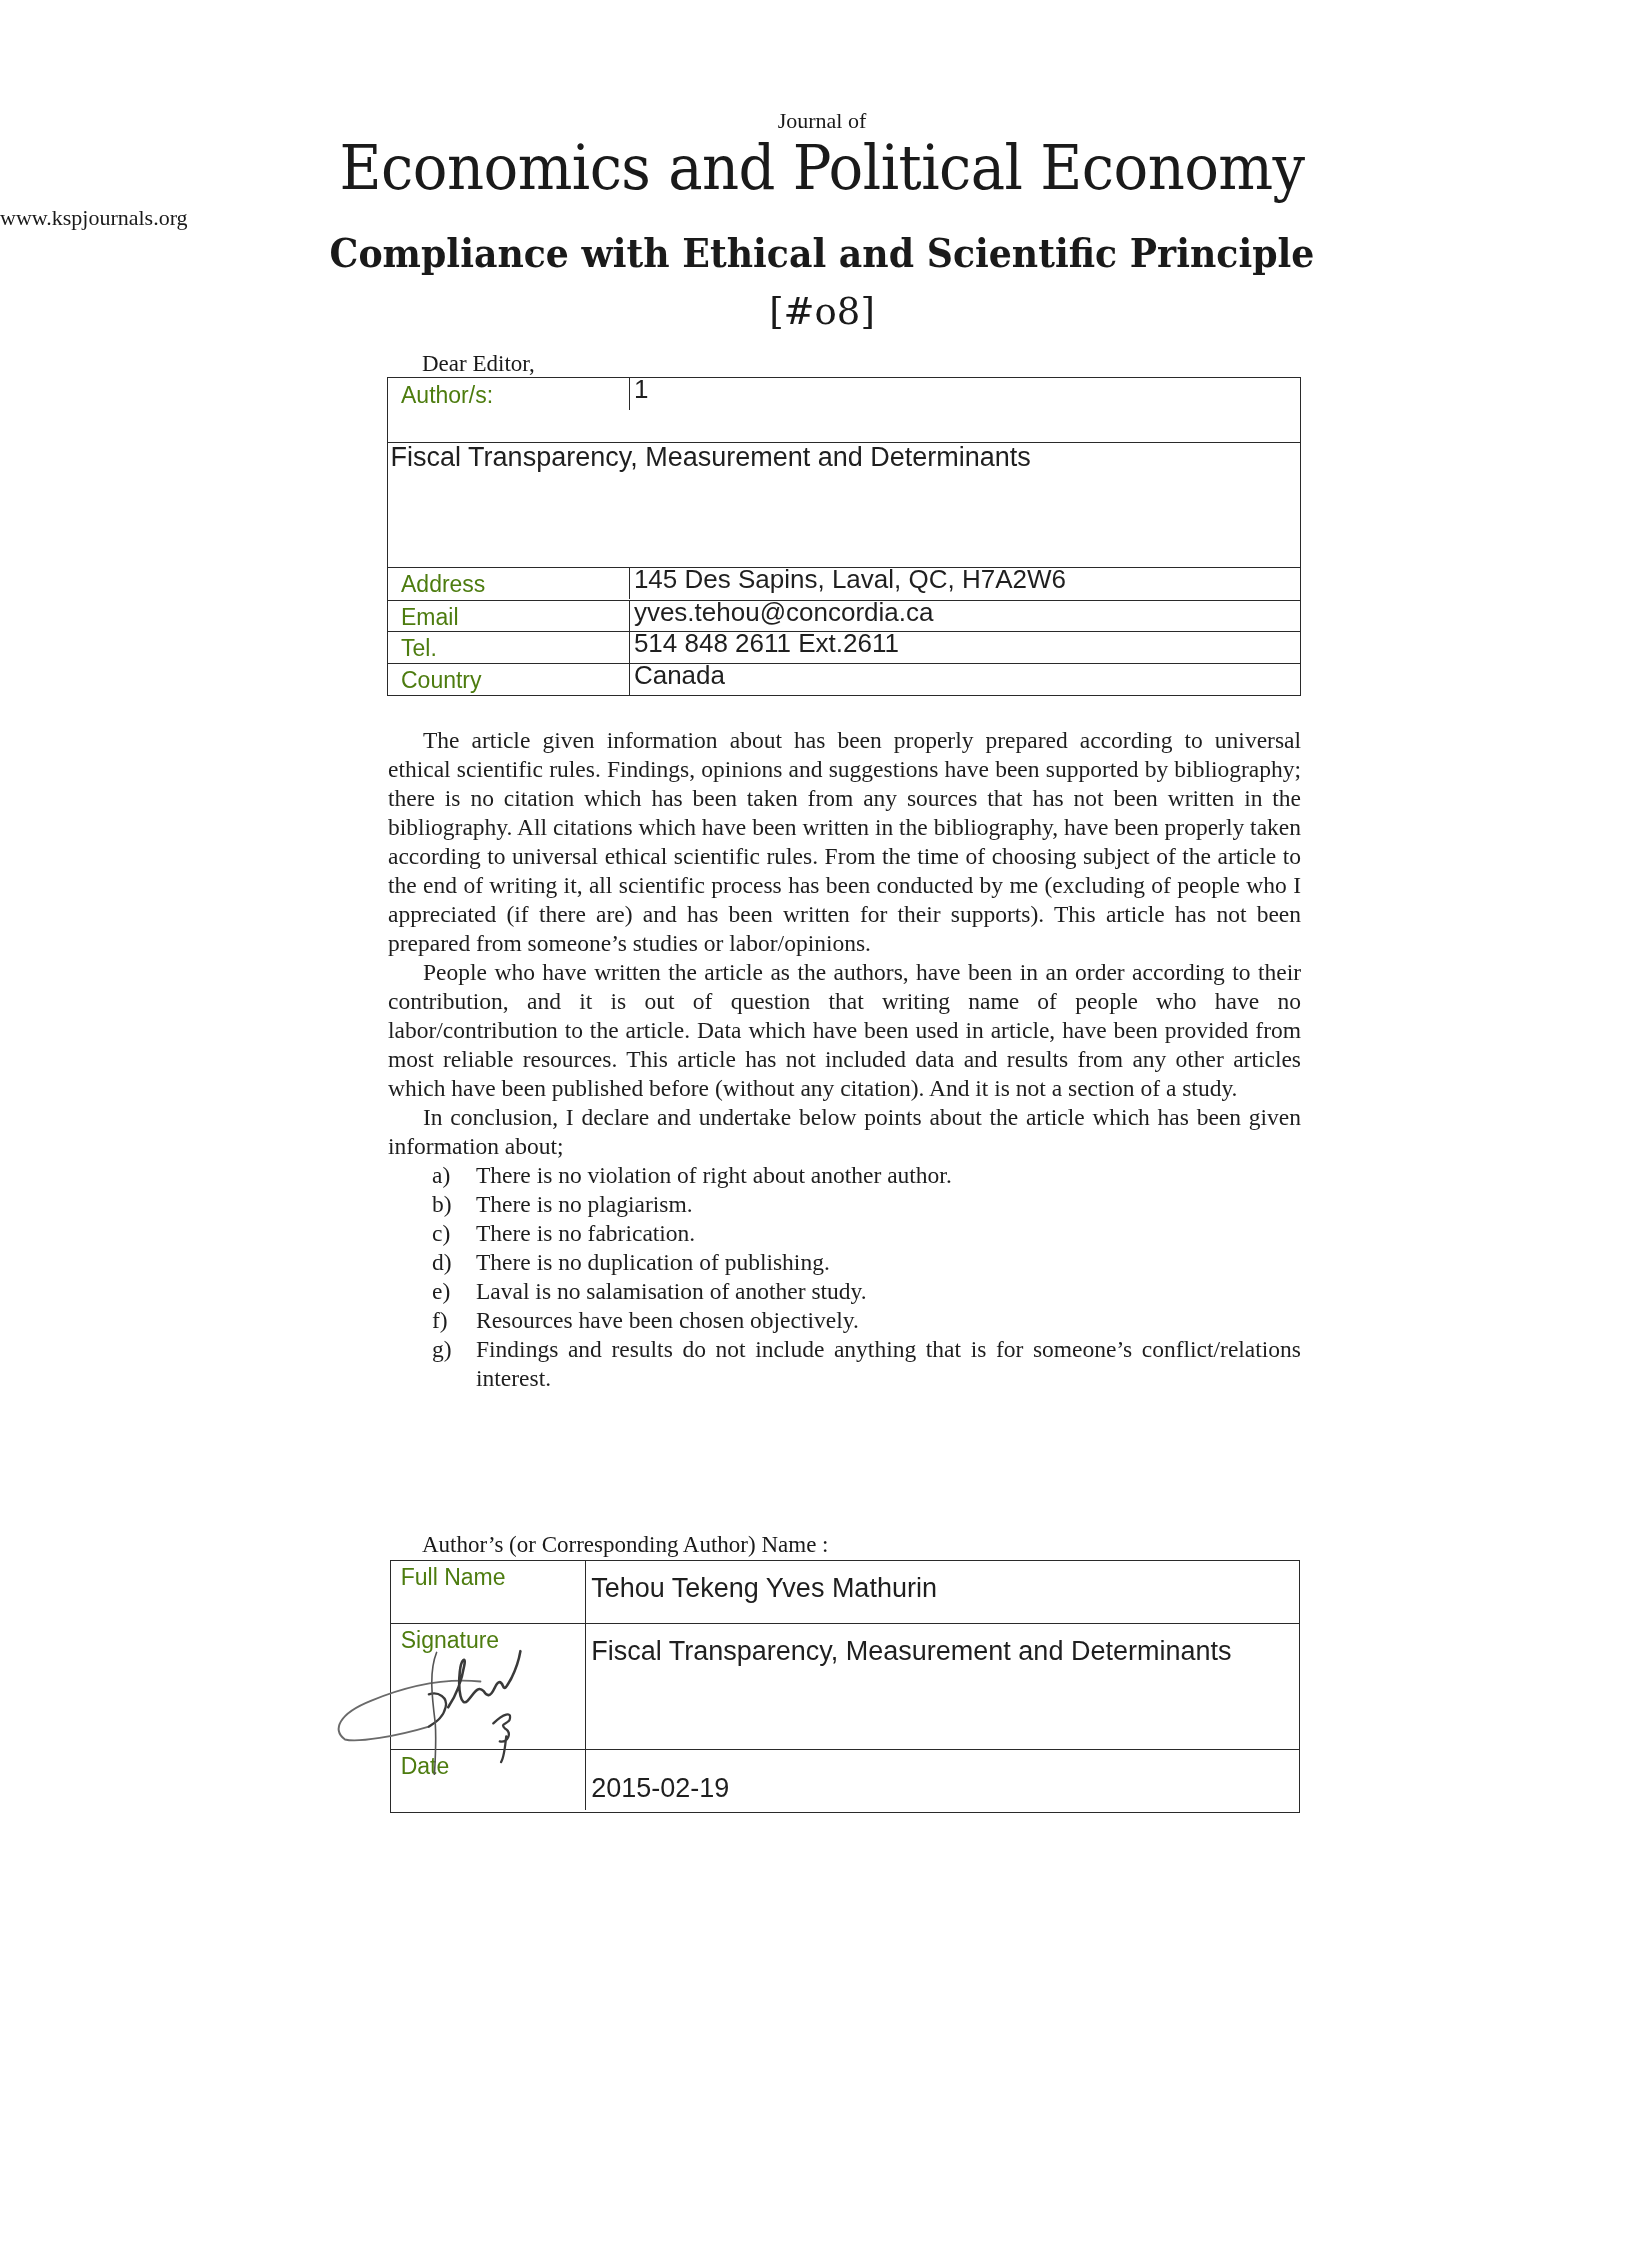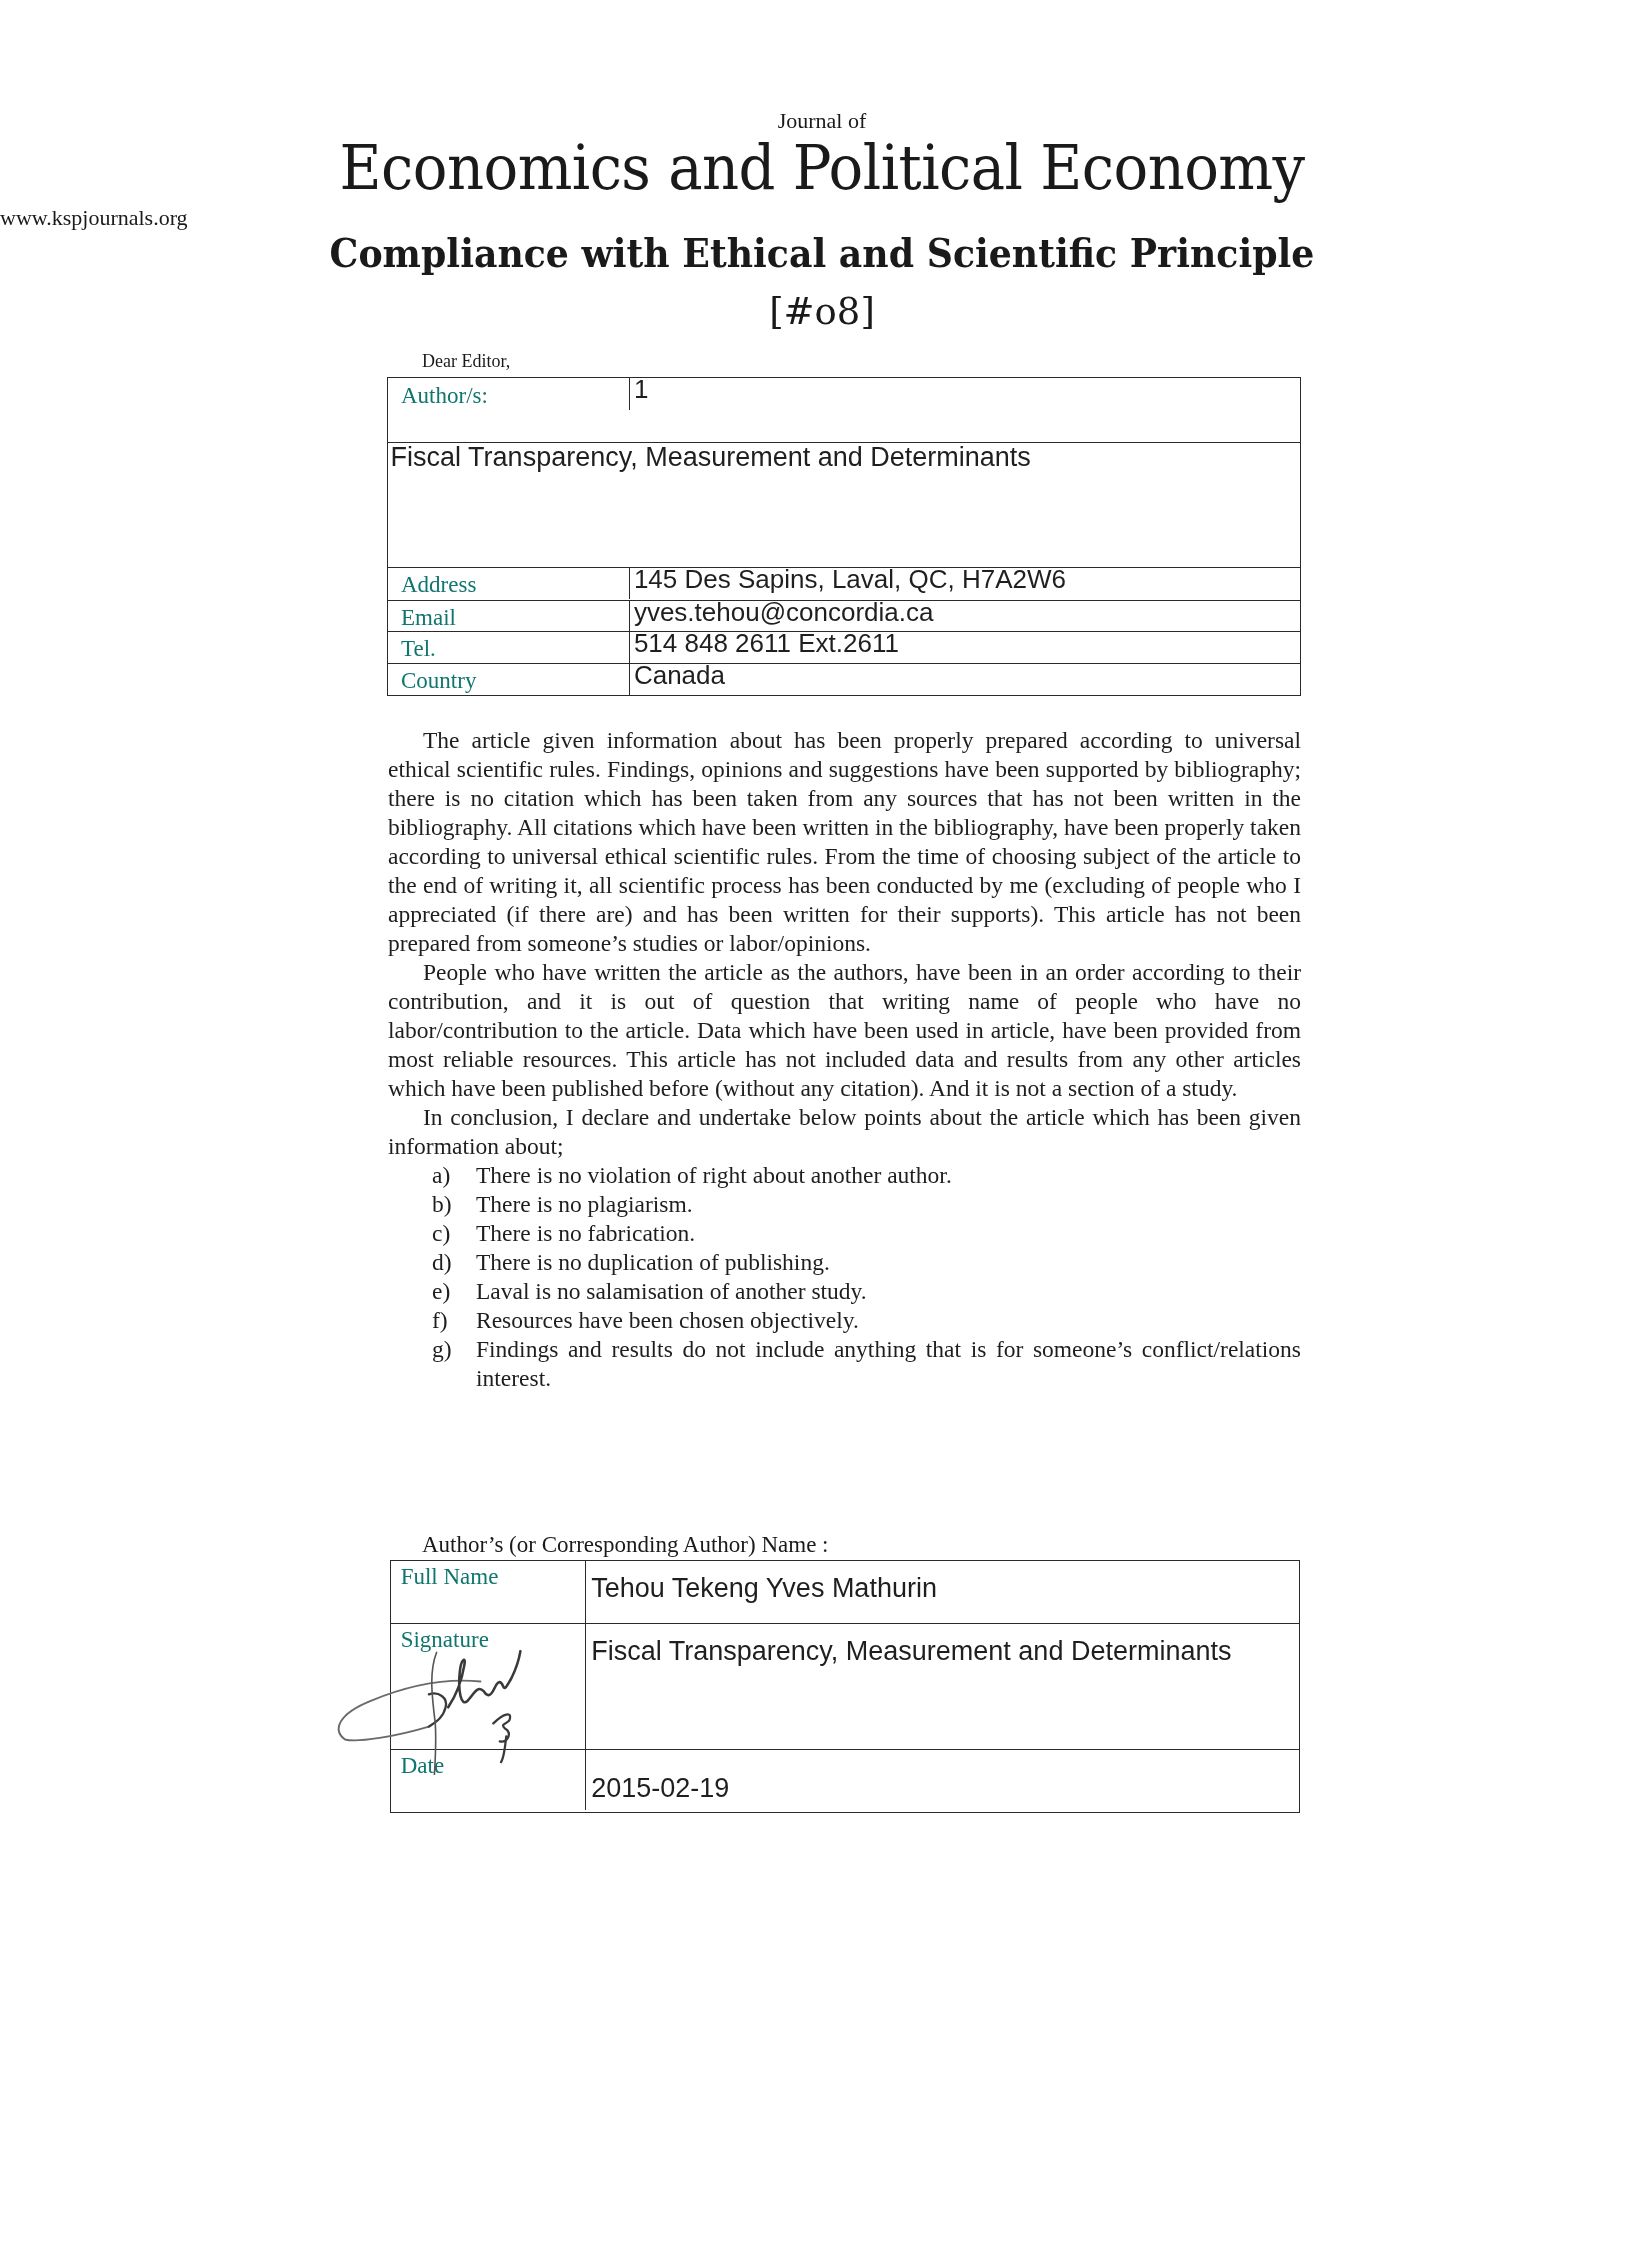--- a/index.html
+++ b/index.html
@@ -49,43 +49,43 @@
     }
     .form-number {
       left: 0; width: 1644px; top: 293px;
       text-align: center;
       font-size: 37px;
       line-height: 1;
       font-family: "DejaVu Serif", "Liberation Serif", serif;
     }
     .salutation {
       left: 422px; top: 351px;
-      font-size: 18px;
+      font-size: 23px;
     }
 
     
     .tbl {
       position: absolute;
       border: 1.9px solid #2a2a2a;
       box-sizing: border-box;
     }
     .row {
       position: absolute;
       left: 0; right: 0;
       border-top: 1.9px solid #2a2a2a;
       box-sizing: border-box;
     }
     .row.first { border-top: none; }
     .cell-label {
       position: absolute;
       left: 0; top: 0; bottom: 0;
       box-sizing: border-box;
-      font-family: Liberation Serif, serif;
+      font-family: Liberation Sans, sans-serif;
       font-size: 23px;
-      color: #0f766e;
+      color: #4d7c0f;
     }
     .cell-value {
       position: absolute;
       top: 0; bottom: 0; right: 0;
       border-left: 1.3px solid #2a2a2a;
       box-sizing: border-box;
       font-family: "Liberation Sans", "DejaVu Sans", sans-serif;
       font-size: 26px;
       color: #1f1f1f;
       white-space: nowrap;

